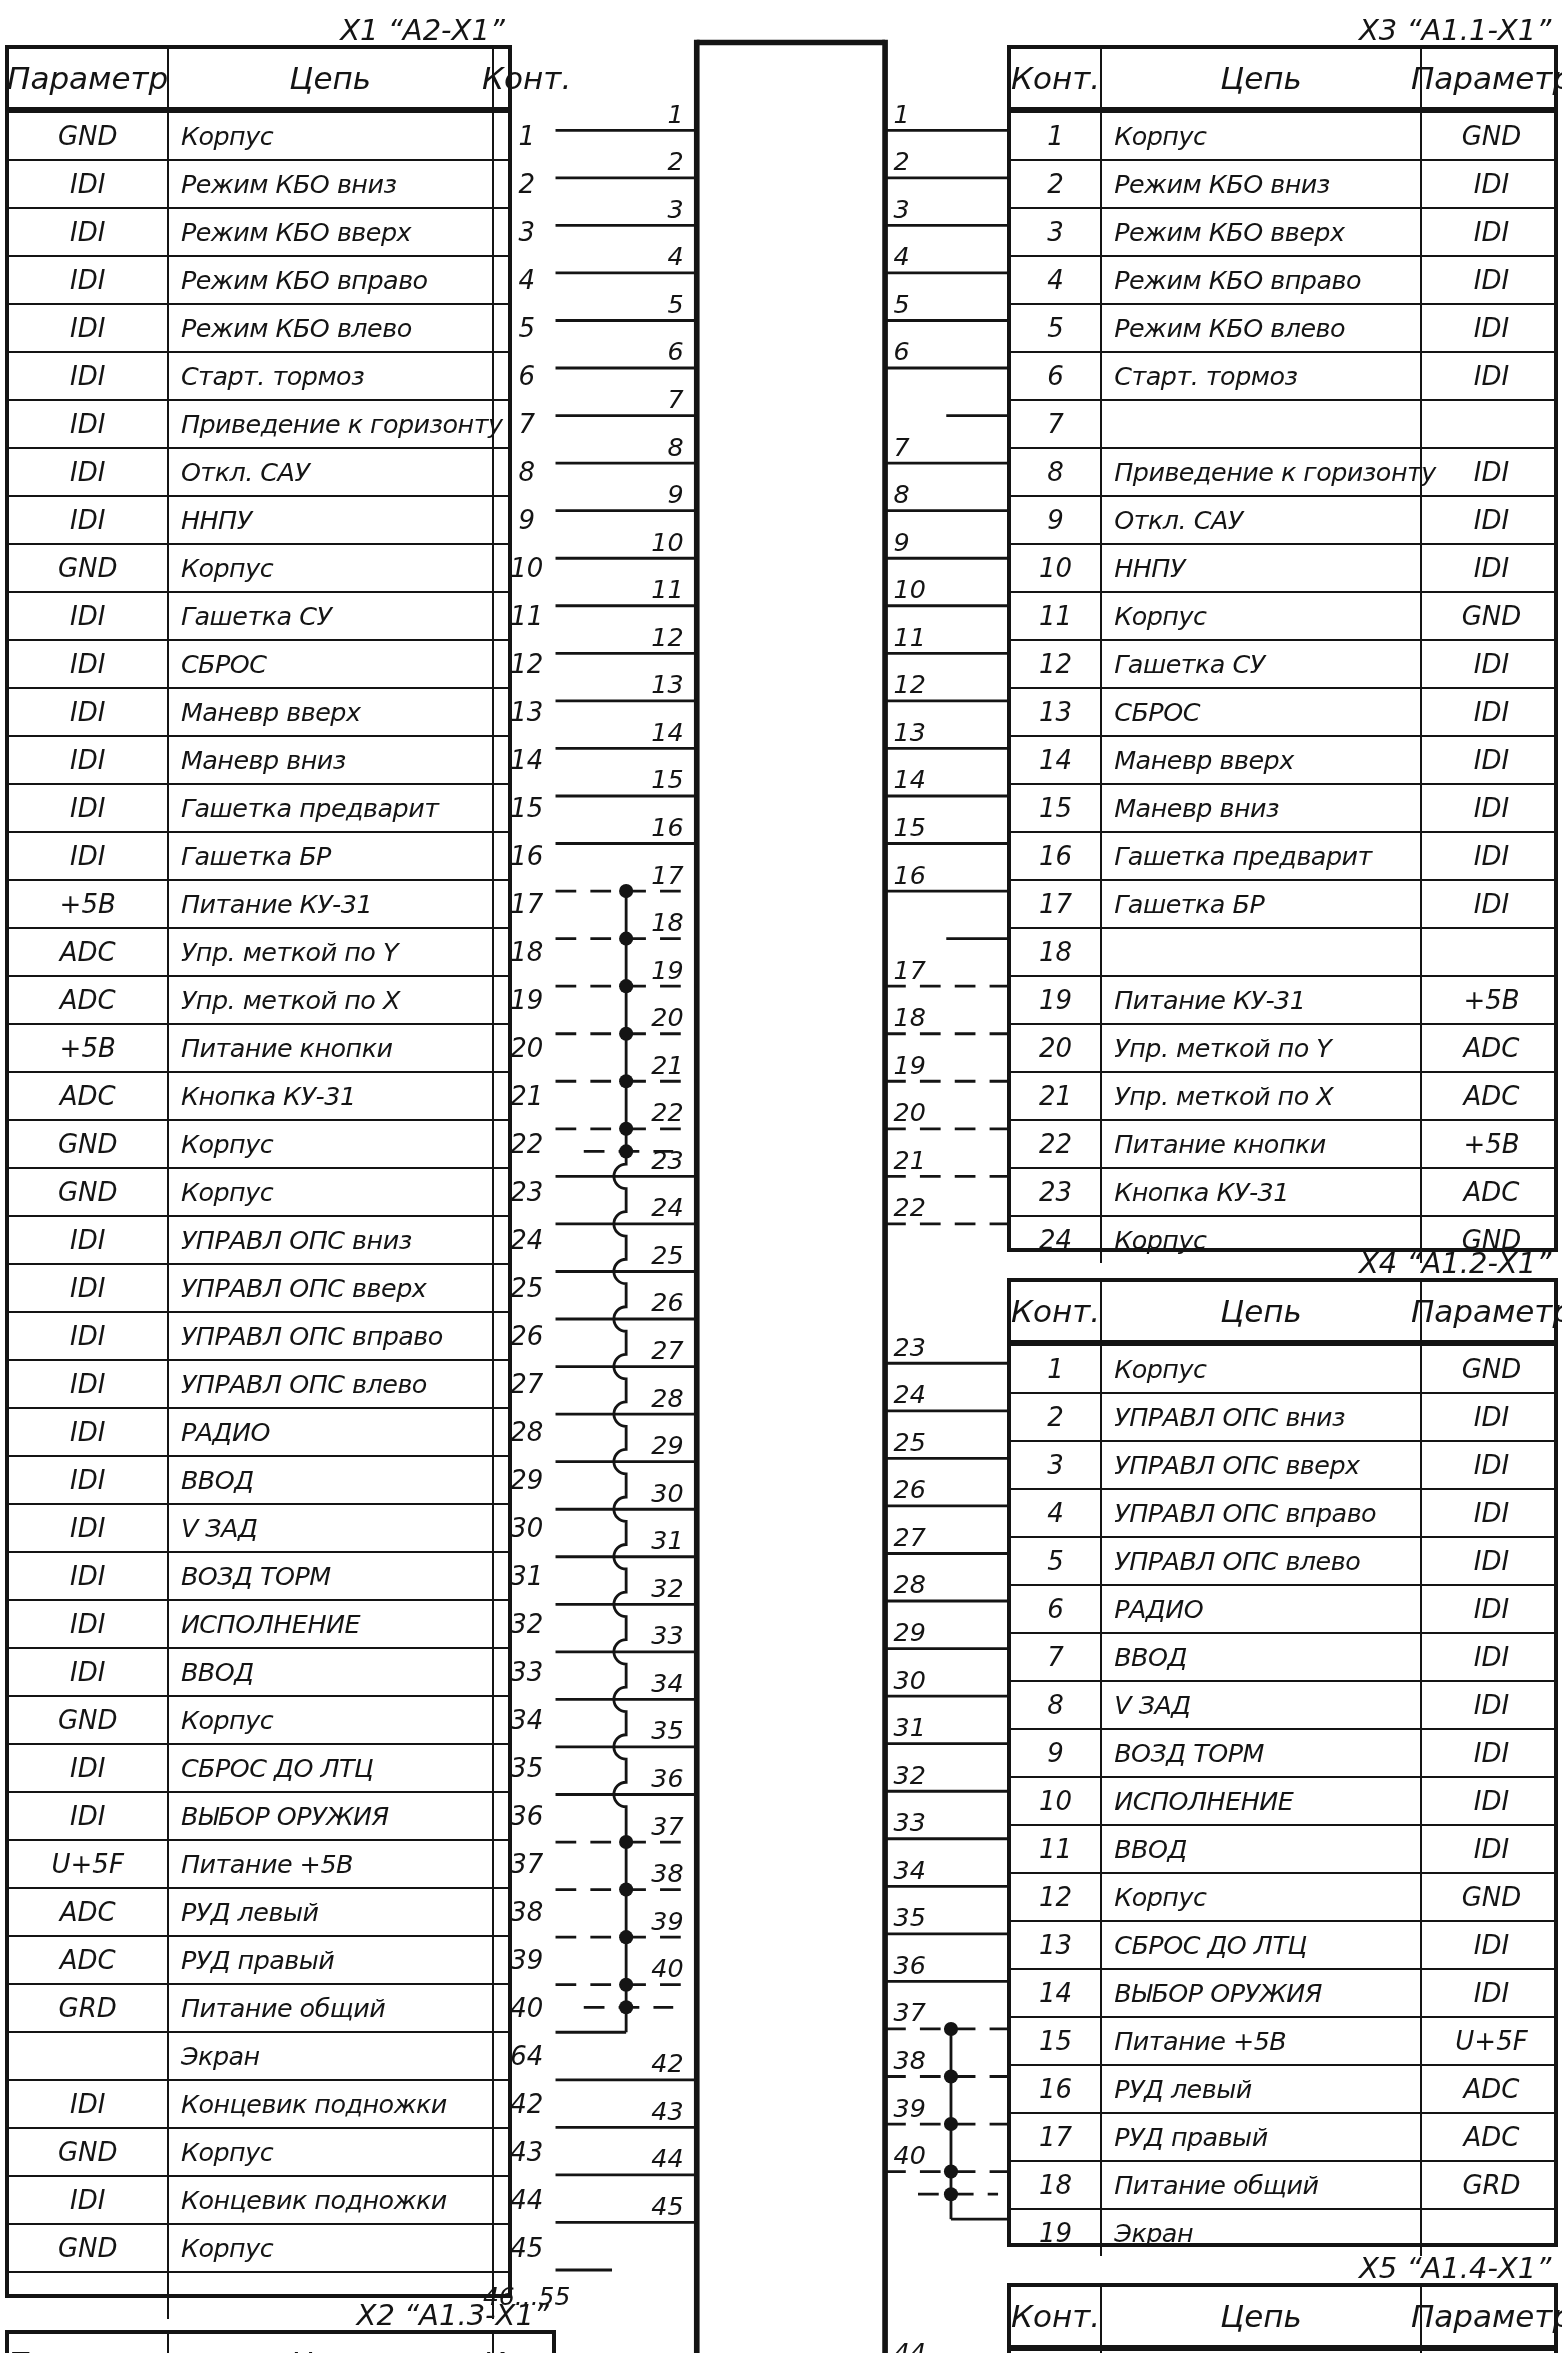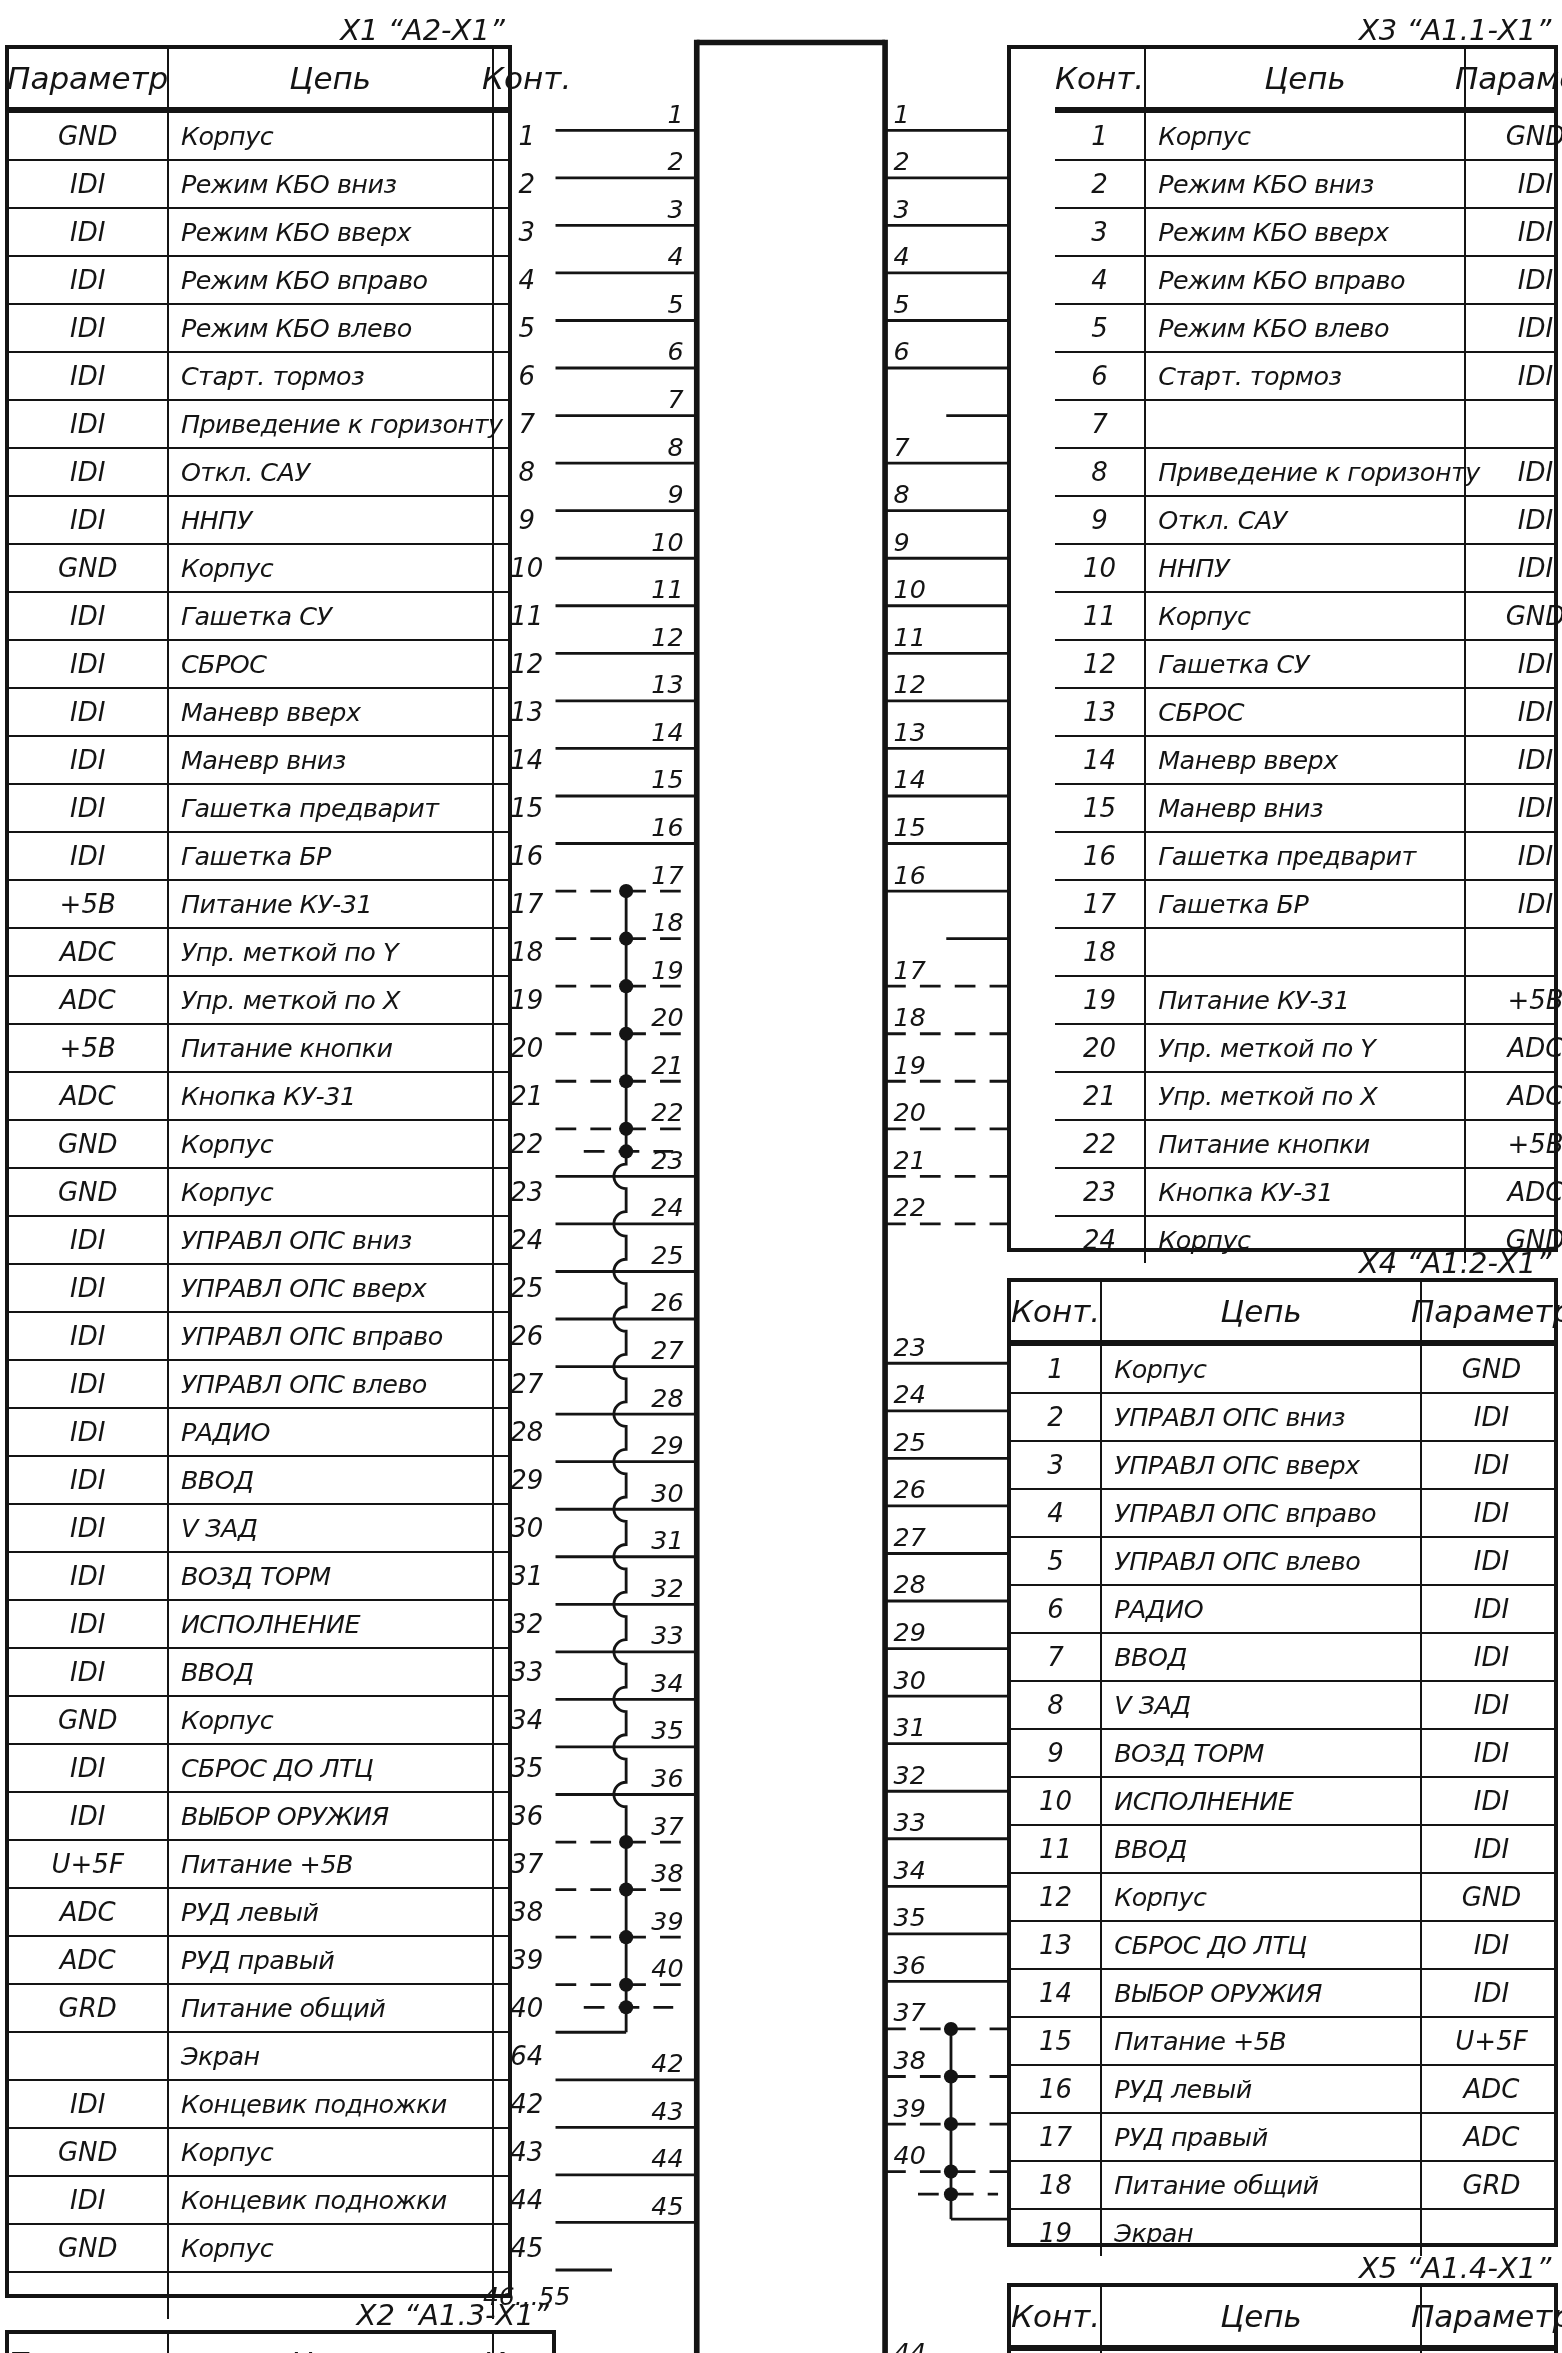--- a/index.html
+++ b/index.html
@@ -267,21 +267,21 @@
 
   <div class="tbl" id="t-x2" style="left:4.7px;top:2330px;width:551px;height:209px;">
     <div class="ttl">Х2 “А1.3-Х1”</div>
   <div class="hdr" style="grid-template-columns: 158px 325px 68px; height: 62px;">
         <div class="cell hcell">Параметр</div>
         <div class="cell hcell">Цепь</div>
         <div class="cell hcell">Конт.</div>
       </div>
     </div>
 
-  <div class="tbl" id="t-x3" style="left:1007px;top:45px;width:551px;height:1207px;padding-left:44px;">
+  <div class="tbl" id="t-x3" style="left:1007px;top:45px;width:551px;height:1207px;">
     <div class="ttl">Х3 “А1.1-Х1”</div>
   <div class="hdr" style="grid-template-columns: 89px 320px 141px; height: 62px;">
         <div class="cell hcell">Конт.</div>
         <div class="cell hcell">Цепь</div>
         <div class="cell hcell">Параметр</div>
       </div>
       <div class="row" style="grid-template-columns: 89px 320px 141px; height: 48px;">
         <div class="cell c-pin">1</div>
         <div class="cell c-circuit">Корпус</div>
         <div class="cell c-param">GND</div>

